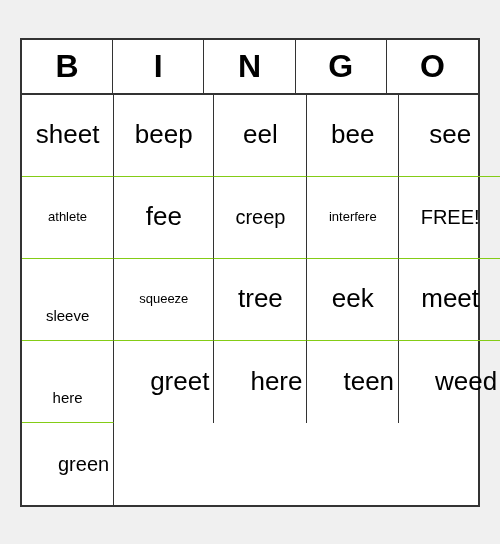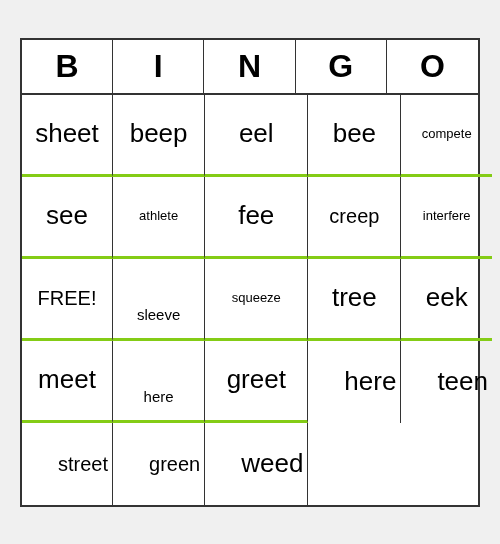--- a/index.html
+++ b/index.html
@@ -41,21 +41,21 @@
       border-right: none;
     }
 
     .bingo-grid {
       display: grid;
       grid-template-columns: repeat(5, 1fr);
     }
 
     .bingo-cell {
       border-right: 1px solid #333;
-      border-bottom: 3px solid #84cc16;
+      border-bottom: 1px solid #84cc16;
       min-height: 82px;
       display: flex;
       align-items: center;
       justify-content: center;
       text-align: center;
       padding: 4px;
     }
 
     .bingo-cell:nth-child(5n) {
       border-right: none;
@@ -105,23 +105,20 @@
       <div class="bingo-cell">
         <span class="cell-text size-large">beep</span>
       </div>
       <div class="bingo-cell">
         <span class="cell-text size-large">eel</span>
       </div>
       <div class="bingo-cell">
         <span class="cell-text size-large">bee</span>
       </div>
       <div class="bingo-cell">
-        <span class="cell-text size-xsmall">compete</span>
-      </div>
-      <div class="bingo-cell">
         <span class="cell-text size-large">see</span>
       </div>
       <div class="bingo-cell">
         <span class="cell-text size-xsmall">athlete</span>
       </div>
       <div class="bingo-cell">
         <span class="cell-text size-large">fee</span>
       </div>
       <div class="bingo-cell">
         <span class="cell-text size-medium">creep</span>
@@ -153,22 +150,19 @@
       <div class="bingo-cell">
         <span class="cell-text size-large">greet</span>
       </div>
       <div class="bingo-cell">
         <span class="cell-text size-large">here</span>
       </div>
       <div class="bingo-cell">
         <span class="cell-text size-large">teen</span>
       </div>
       <div class="bingo-cell">
-        <span class="cell-text size-medium">street</span>
+        <span class="cell-text size-large">weed</span>
       </div>
       <div class="bingo-cell">
         <span class="cell-text size-medium">green</span>
-      </div>
-      <div class="bingo-cell">
-        <span class="cell-text size-large">weed</span>
       </div>
     </div>
 </div>
 
 </body></html>

